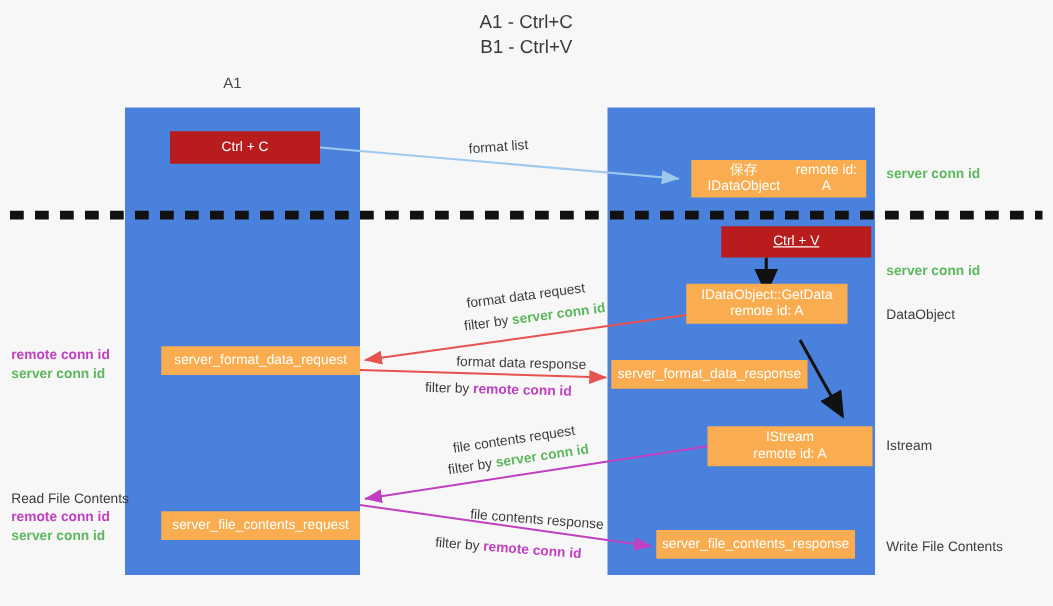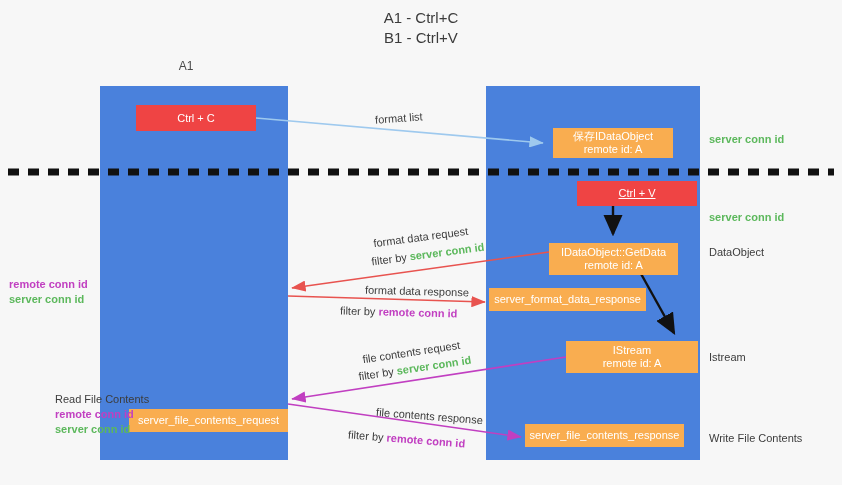--- a/index.html
+++ b/index.html
@@ -28,21 +28,21 @@
   .lane{position:absolute;background:#4a81dc;}
 
   
   .node{
     position:absolute;box-sizing:border-box;
     display:flex;align-items:center;justify-content:center;
     text-align:center;color:#ffffff;font-size:11px;line-height:13px;
     padding:2px 4px;
   }
   .node.orange{background:#f9ad50;}
-  .node.green{background:#ef4444;}
+  .node.green{background:#b91c1c;}
   .node .two-line{display:block;}
 
   
   .cap{
     position:absolute;font-size:11px;color:#3c3c3c;white-space:nowrap;
     line-height:14px;
   }
   .green-txt{color:#5cb85c;font-weight:bold;}
   .purple-txt{color:#c13fc1;font-weight:bold;}
   .side-lbl{position:absolute;font-size:11px;color:#3c3c3c;white-space:nowrap;line-height:15px;}
@@ -103,39 +103,42 @@
 
     <line x1="288" y1="404" x2="521" y2="437" stroke="#c13fc1" stroke-width="1.6" marker-end="url(#ah-mag)"></line>
 
     <line x1="8" y1="172" x2="834" y2="172" stroke="#111111" stroke-width="7" stroke-dasharray="11 9" stroke-linecap="butt"></line>
   </svg>
 
   <div class="node green" style="left:136px;top:105px;width:120px;height:26px;">
     <span>Ctrl + C</span>
   </div>
 
-  <div class="node orange" style="left:553px;top:128px;width:120px;height:30px;flex-direction:column;">
+  <div class="node orange" style="left:553px;top:128px;width:140px;height:30px;flex-direction:row;">
     <span class="two-line">保存IDataObject</span>
     <span class="two-line">remote id: A</span>
   </div>
 
   <div class="node green" style="left:577px;top:181px;width:120px;height:25px;text-decoration:underline;">
     <span>Ctrl + V</span>
   </div>
 
-  <div class="node orange" style="left:549px;top:243px;width:129px;height:32px;flex-direction:column;">
+  <div class="node orange" style="left:549px;top:227px;width:129px;height:32px;flex-direction:column;">
     <span class="two-line">IDataObject::GetData</span>
     <span class="two-line">remote id: A</span>
   </div>
 
   <div class="node orange" style="left:566px;top:341px;width:132px;height:32px;flex-direction:column;">
     <span class="two-line">IStream</span>
     <span class="two-line">remote id: A</span>
   </div>
 
+  <div class="node orange" style="left:129px;top:277px;width:159px;height:23px;">
+    <span>server_format_data_request</span>
+  </div>
 
   <div class="node orange" style="left:489px;top:288px;width:157px;height:23px;">
     <span>server_format_data_response</span>
   </div>
 
   <div class="node orange" style="left:129px;top:393px;width:159px;height:23px;margin-top:16px;">
     <span>server_file_contents_request</span>
   </div>
 
   <div class="node orange" style="left:525px;top:424px;width:159px;height:23px;">
@@ -168,19 +171,19 @@
   <div class="side-lbl green" style="left:709px;top:210px;">server conn id</div>
   <div class="side-lbl" style="left:709px;top:245px;">DataObject</div>
   <div class="side-lbl" style="left:709px;top:350px;">Istream</div>
   <div class="side-lbl" style="left:709px;top:431px;">Write File Contents</div>
 
   <div class="stack" style="left:9px;top:277px;">
     <div class="p">remote conn id</div>
     <div class="g">server conn id</div>
   </div>
 
-  <div class="stack" style="left:9px;top:392px;margin-left:46px;">
+  <div class="stack" style="left:9px;top:392px;">
     <div class="k">Read File Contents</div>
     <div class="p">remote conn id</div>
     <div class="g">server conn id</div>
   </div>
 
 </div>
 
 </body></html>

